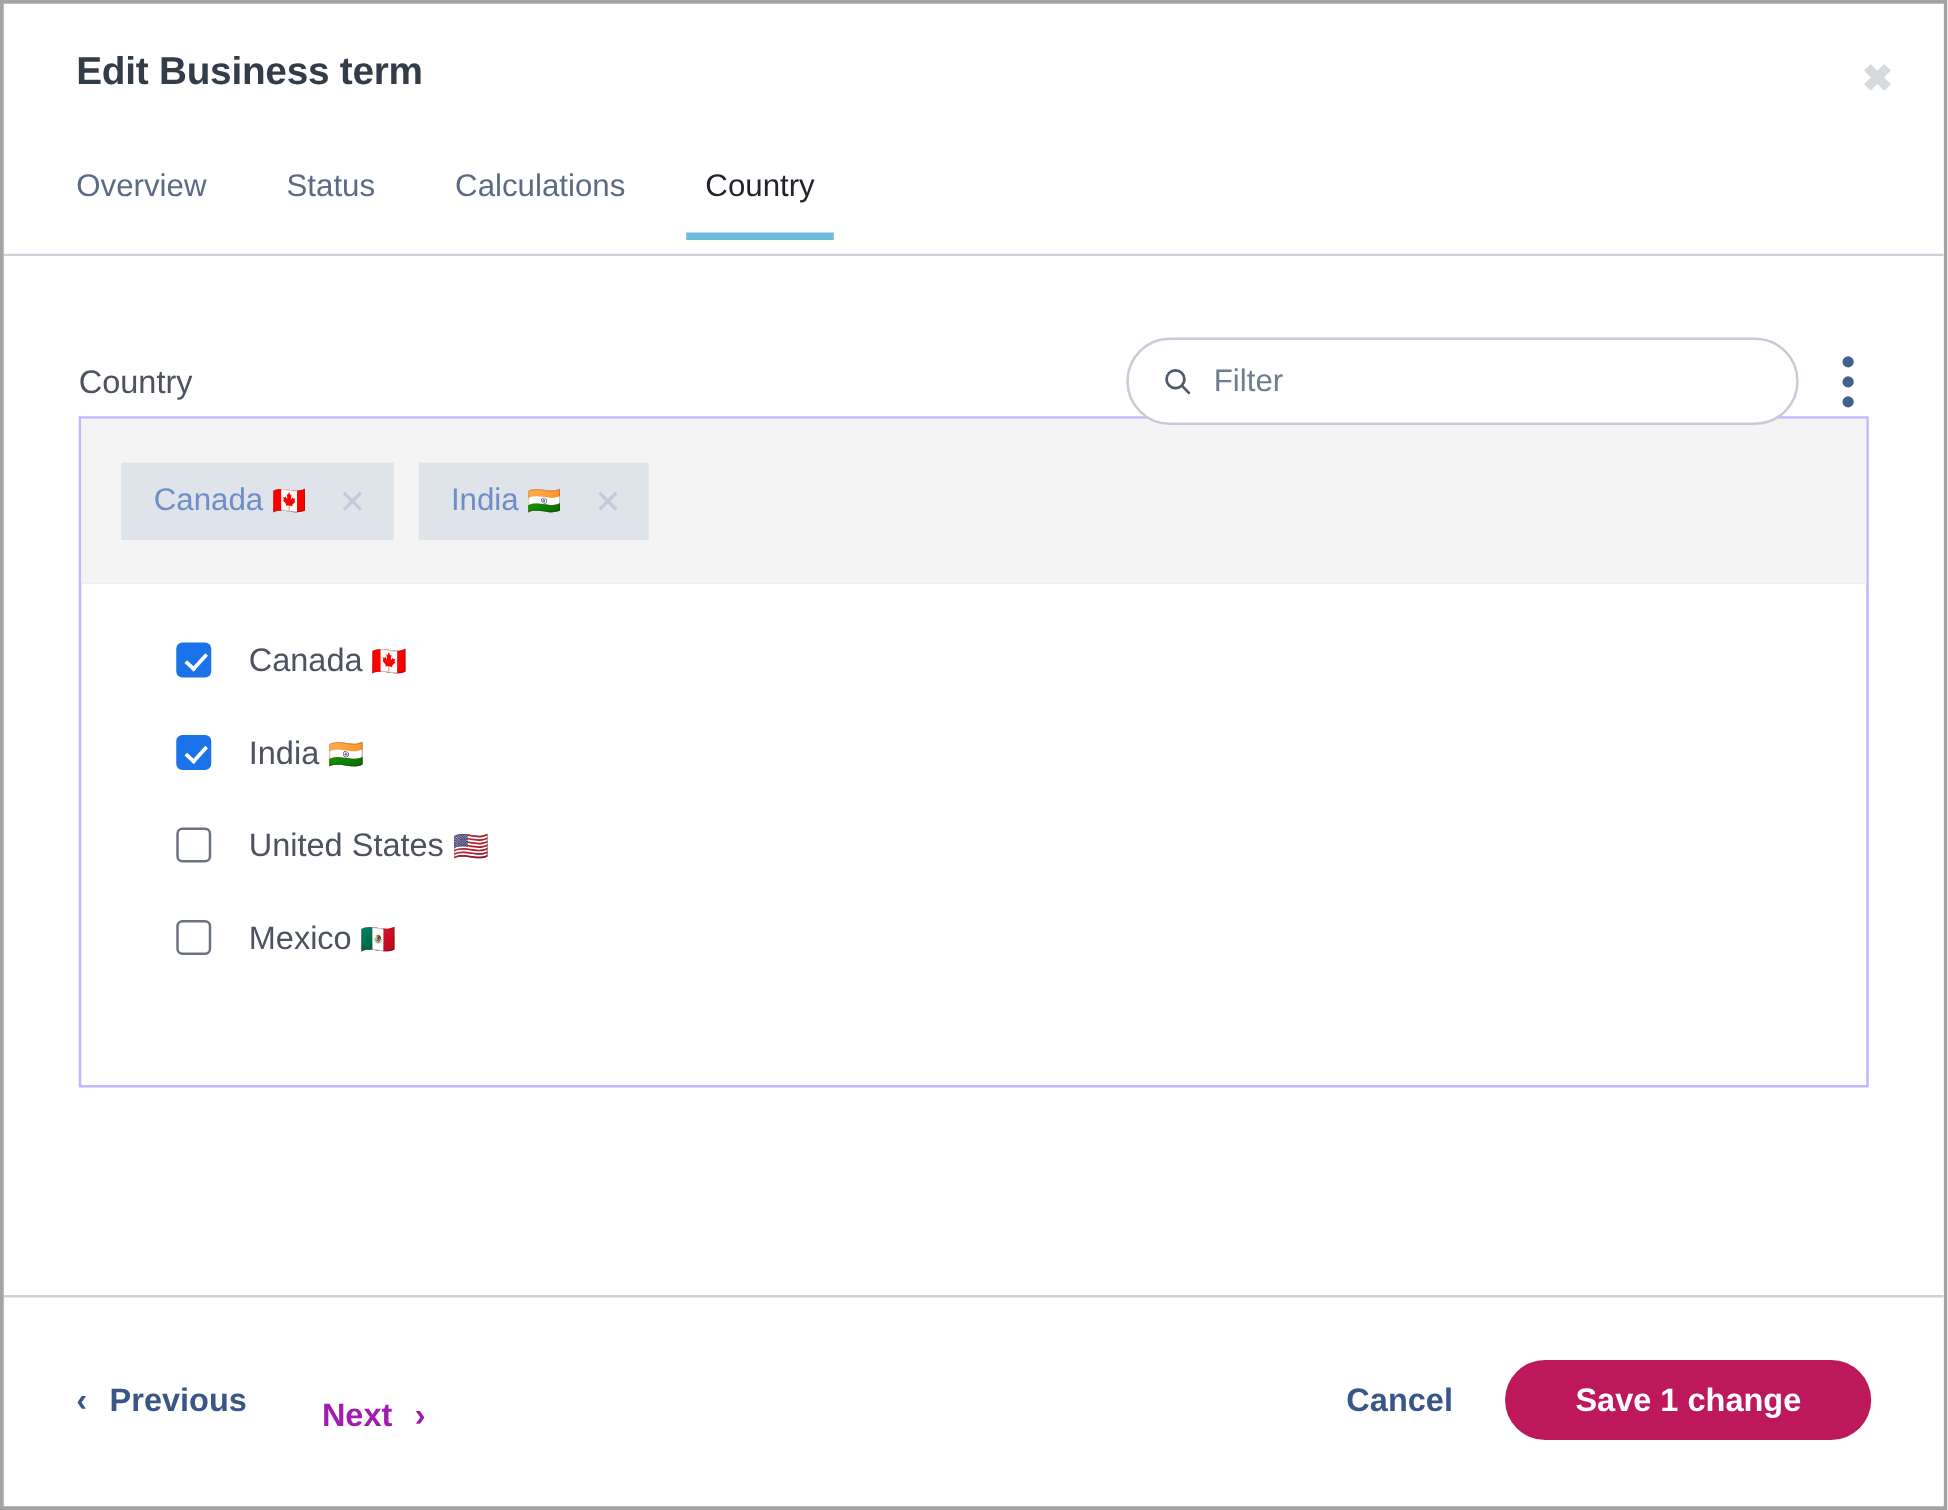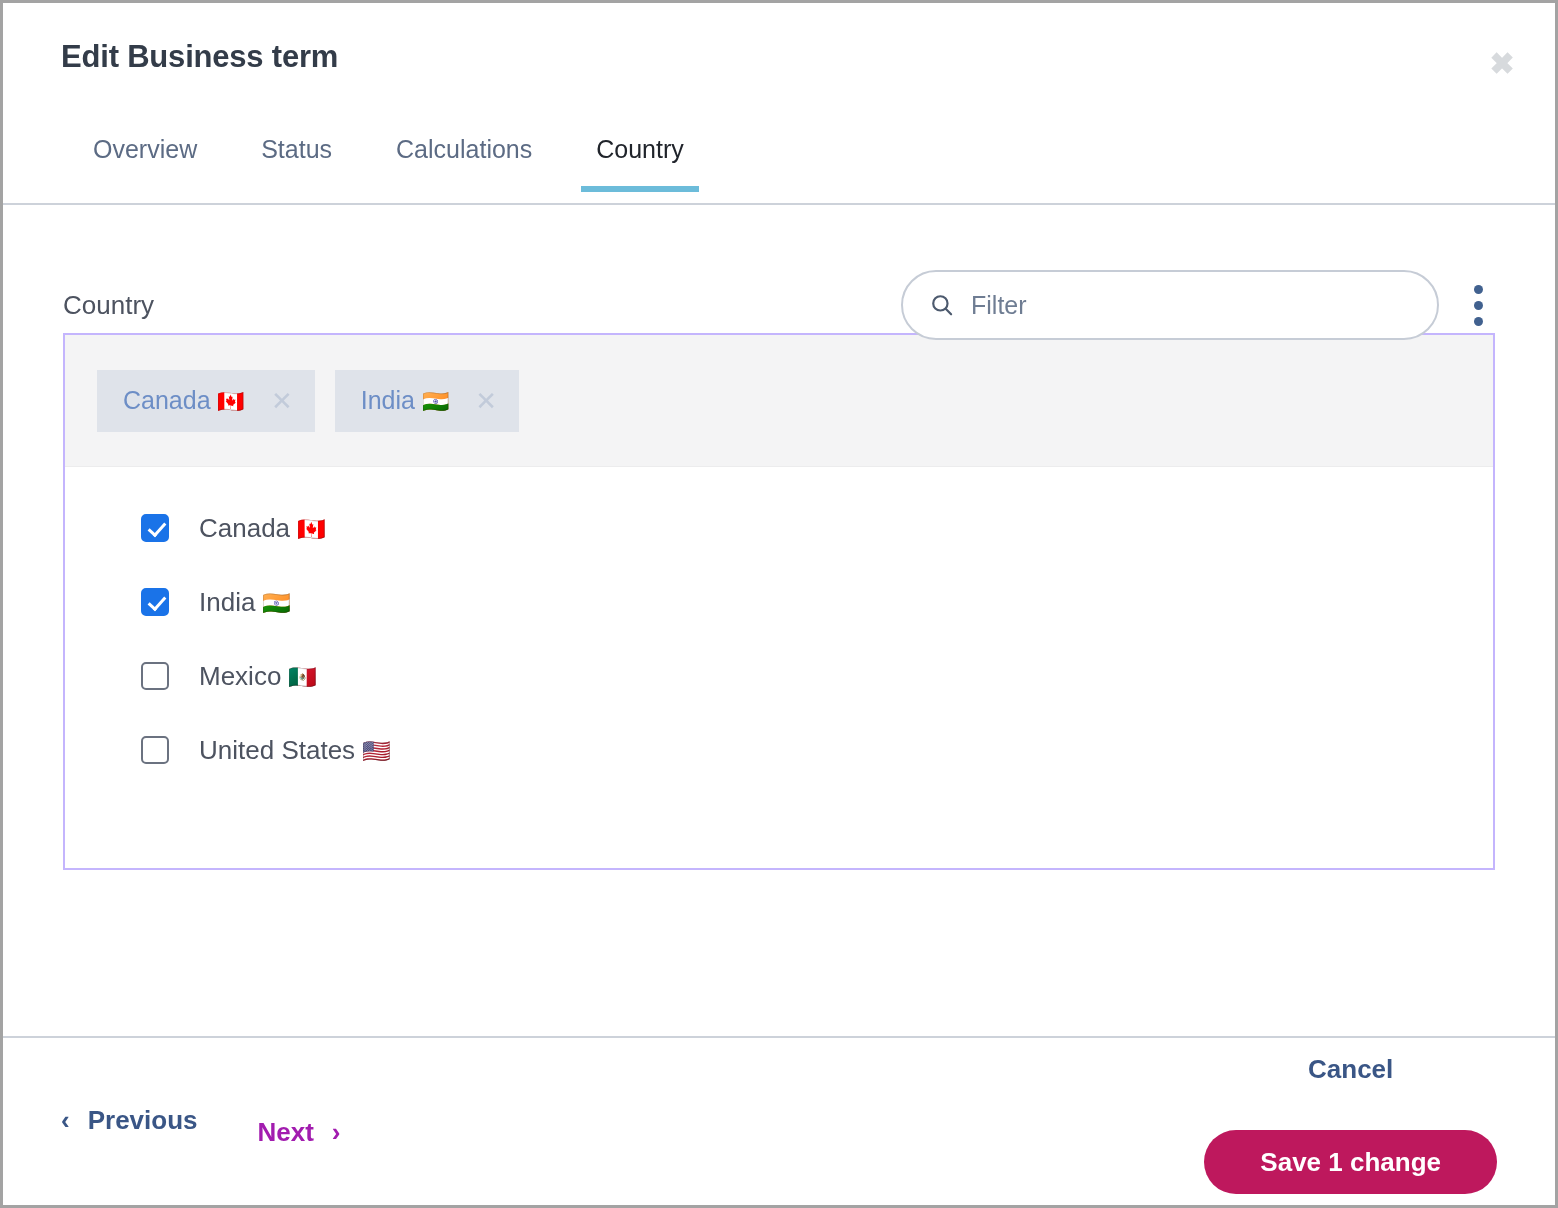--- a/index.html
+++ b/index.html
@@ -60,21 +60,20 @@
     line-height: 1;
     font-family: "Liberation Sans", sans-serif;
   }
 
   .tabs {
     display: flex;
     align-items: flex-end;
     padding-left: 58px;
     margin-top: 34px;
     height: 86px;
-    margin-left: 32px;
   }
 
   .tab {
     position: relative;
     font-size: 25px;
     color: #5c6b84;
     padding: 0 0 30px 0;
     margin-right: 64px;
     cursor: pointer;
     white-space: nowrap;
@@ -280,21 +279,21 @@
     color: #3a5686;
     cursor: pointer;
     background: none;
     border: none;
     font-family: "Liberation Sans", sans-serif;
     line-height: 1;
   }
   .nav-button.disabled { color: #a21caf; cursor: default; margin-top: 24px; }
   .chev { font-size: 26px; font-weight: 700; line-height: 1; }
 
-  .action-group { display: flex; align-items: center; gap: 38px; flex-direction: column; }
+  .action-group { display: flex; align-items: center; gap: 38px; }
 
   .cancel-button {
     font-size: 26px;
     font-weight: 700;
     color: #3a5686;
     background: none;
     border: none;
     cursor: pointer;
     font-family: "Liberation Sans", sans-serif;
     line-height: 1;
@@ -400,30 +399,30 @@
           <span class="checkbox checked"></span>
           <span class="option-label">
             <span>India</span>
             <span class="flag">🇮🇳</span>
           </span>
         </div>
 
         <div class="option-row">
           <span class="checkbox"></span>
           <span class="option-label">
-            <span>Mexico</span>
-            <span class="flag">🇲🇽</span>
+            <span>United States</span>
+            <span class="flag">🇺🇸</span>
           </span>
         </div>
 
         <div class="option-row">
           <span class="checkbox"></span>
           <span class="option-label">
-            <span>United States</span>
-            <span class="flag">🇺🇸</span>
+            <span>Mexico</span>
+            <span class="flag">🇲🇽</span>
           </span>
         </div>
 
       </div>
     </div>
   </div>
 
   <div class="dialog-footer">
     <div class="nav-group">
       <button class="nav-button">

